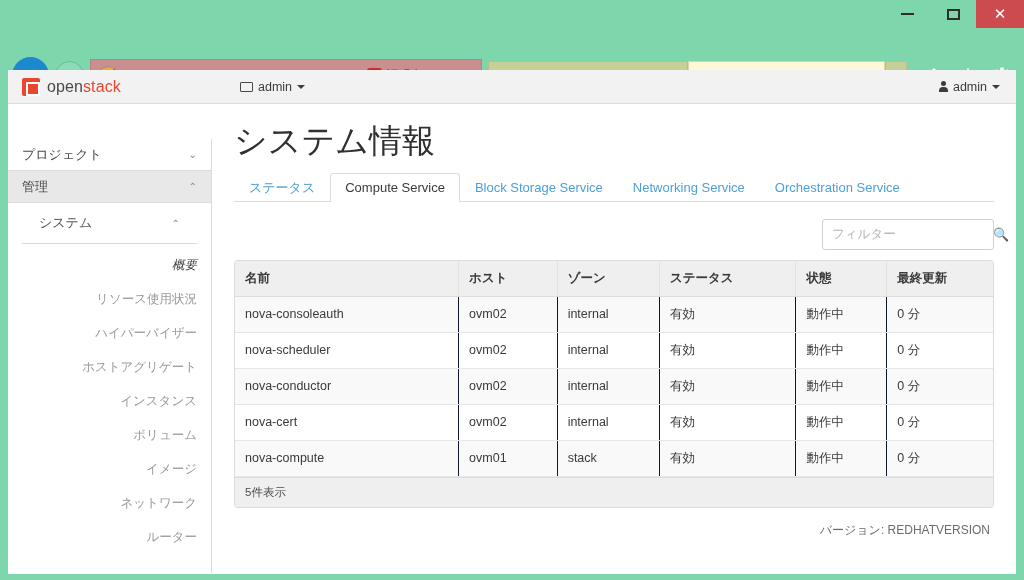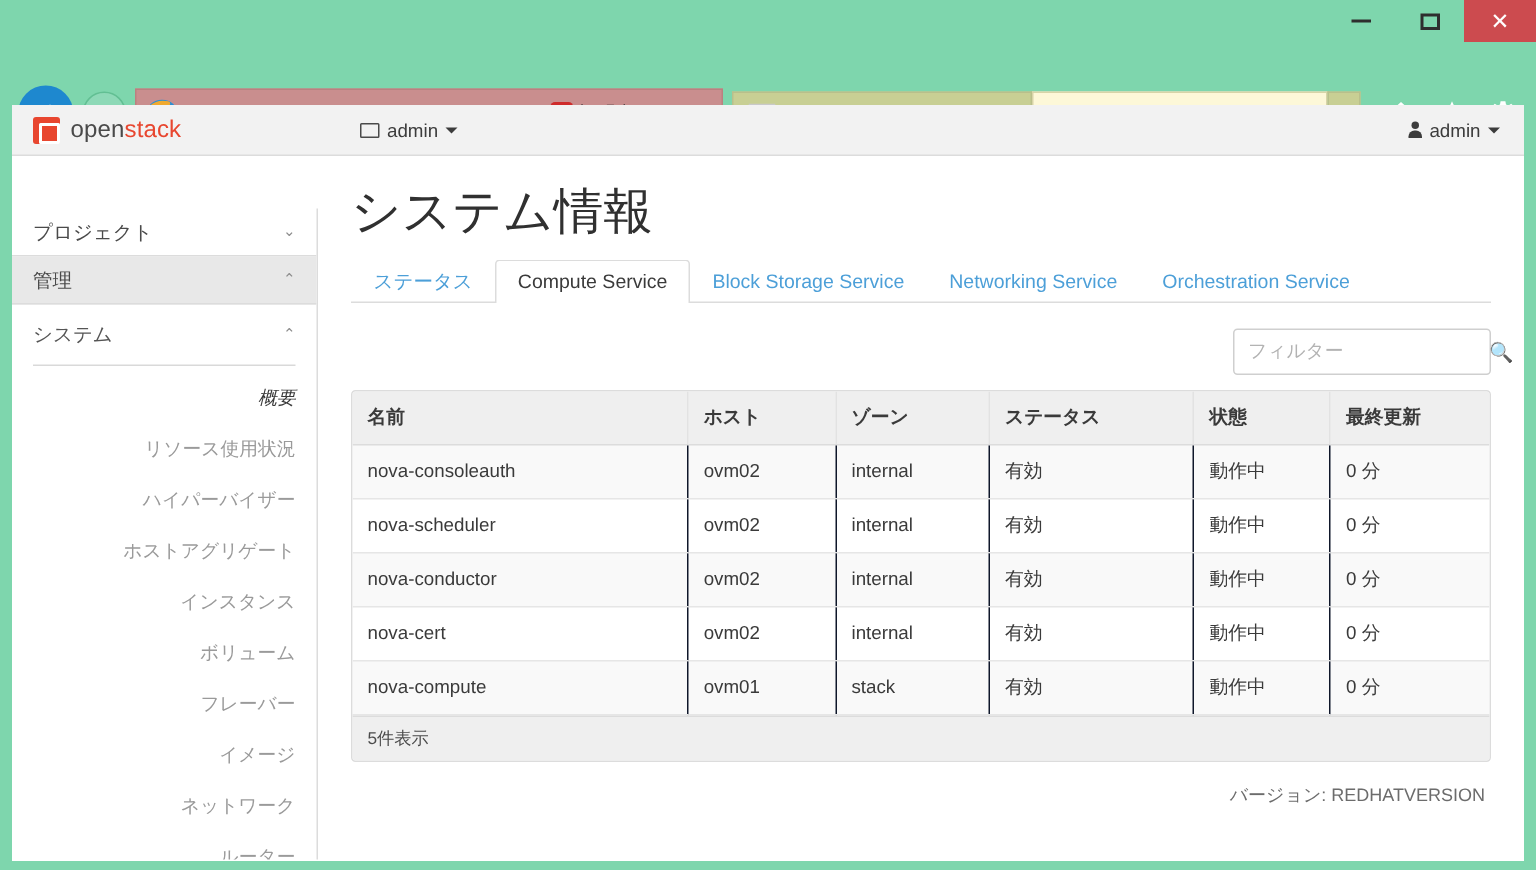--- a/index.html
+++ b/index.html
@@ -102,21 +102,21 @@
   
   .sidebar { width:204px; flex:0 0 204px; background:#ffffff; border-right:1px solid #dcdcdc; overflow:hidden;margin-top:35px; }
   .panel-head {
     height:32px; display:flex; align-items:center; justify-content:space-between;
     padding:0 14px; border-bottom:1px solid #dcdcdc; font-size:13px; color:#4a4a4a;
   }
   .panel-head.shaded { background:#e8e8e8; }
   .chev { font-size:10px; color:#8b8b8b; }
   .sub-head {
     height:40px; display:flex; align-items:center; justify-content:space-between;
-    padding:0 14px; font-size:13px; color:#555;
+    padding:0 31px; font-size:13px; color:#555;
   }
   .sub-rule { height:1px; background:#d9d9d9; margin:0 14px 4px 14px; }
   .nav-item {
     height:34px; display:flex; align-items:center; justify-content:flex-end;
     padding:0 14px; font-size:12.5px; color:#9a9a9a; text-align:right;
   }
   .nav-item.current { color:#3a3a3a;font-style:italic; }
 
   
   .content { flex:1 1 auto; padding:18px 22px 0 22px; overflow:hidden; position:relative; }
@@ -289,21 +289,20 @@
           <span class="chev">⌃</span>
         </div>
         <div class="sub-rule"></div>
 
         <div class="nav-item current">概要</div>
         <div class="nav-item">リソース使用状況</div>
         <div class="nav-item">ハイパーバイザー</div>
         <div class="nav-item">ホストアグリゲート</div>
         <div class="nav-item">インスタンス</div>
         <div class="nav-item">ボリューム</div>
-        <div class="nav-item">フレーバー</div>
         <div class="nav-item">イメージ</div>
         <div class="nav-item">ネットワーク</div>
         <div class="nav-item">ルーター</div>
       </div>
 
       <div class="content">
         <h1 class="page-title">システム情報</h1>
 
         <div class="tabs">
           <div class="srv-tab">ステータス</div>

